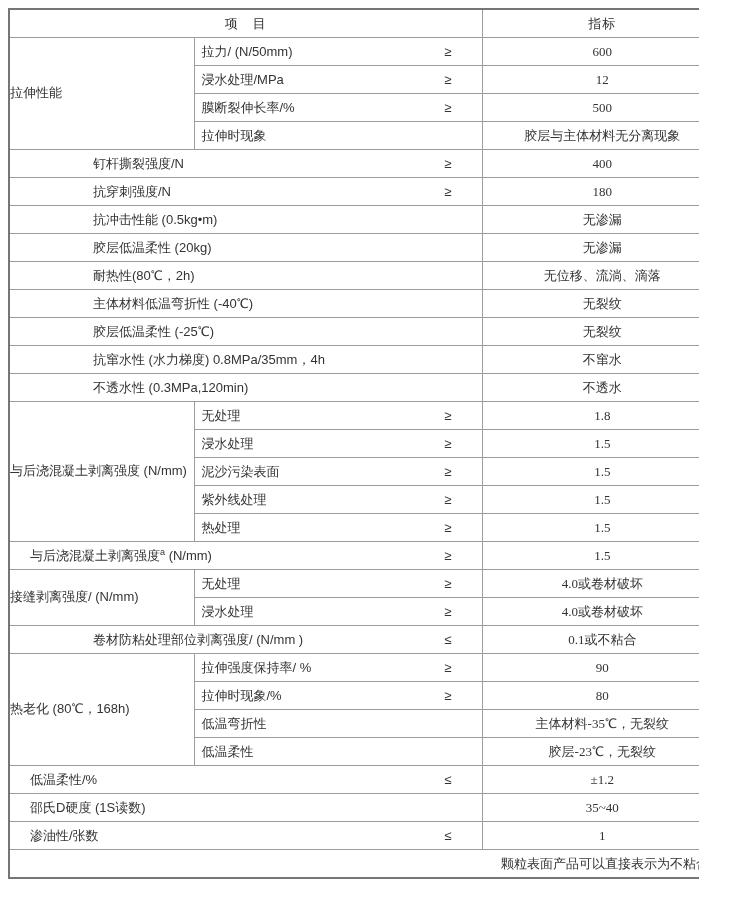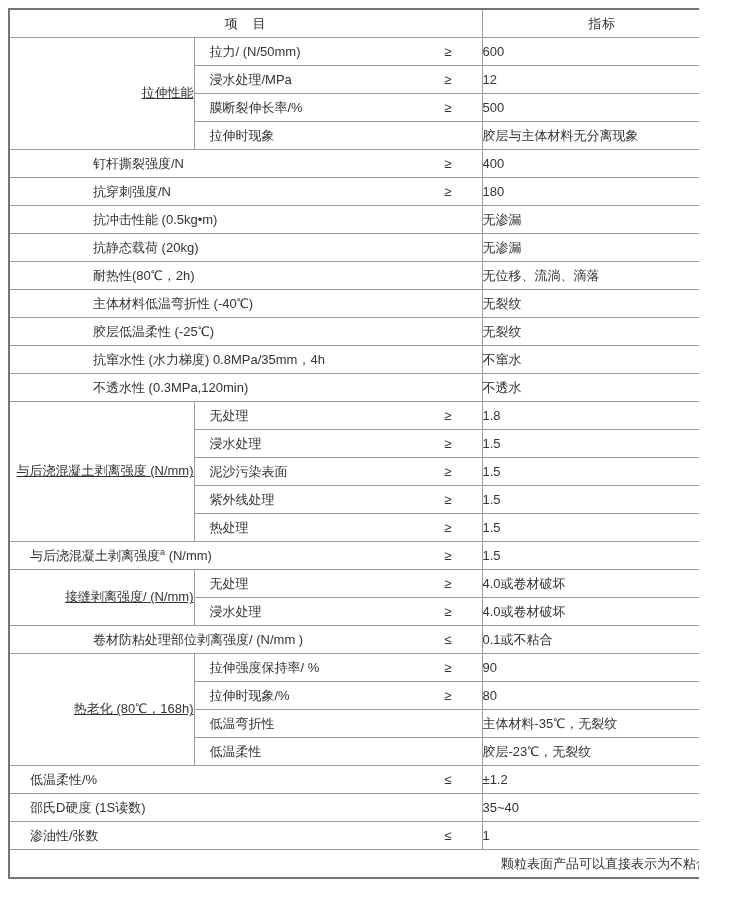--- a/index.html
+++ b/index.html
@@ -36,45 +36,46 @@
     vertical-align: middle;
     overflow: hidden;
   }
   .th-item, .th-spec {
     text-align: center;
     letter-spacing: 1px;
   }
   .cat-cell {
     padding-left: 20px;
     padding-right: 8px;
-    text-align: right;
+    text-align: left;
     line-height: 1.85;
-    text-decoration: underline;
   }
   .item-cell { padding: 0; }
   .item-flex {
     display: flex;
     align-items: center;
     justify-content: space-between;
-    padding-left: 15px;
+    padding-left: 7px;
     padding-right: 30px;
   }
   .item-cell.indent .item-flex { padding-left: 83px; }
   .item-cell.flush  .item-flex { padding-left: 20px; text-align: right; }
   .item-label { white-space: nowrap; }
   .item-label sup {
     font-size: 9px;
     line-height: 0;
   }
   .item-symbol {
     font-size: 13px;
     color: #333333;
     flex: none;
   }
   .value-cell {
+    text-align: center;
+    font-family: Liberation Serif, serif;
   }
   .note-cell {
     padding-left: 20px;
     text-align: right;
   }
 </style>
 </head>
 <body>
 
 <div class="stage">
@@ -148,21 +149,21 @@
           <td class="item-cell indent" colspan="2">
             <div class="item-flex">
               <span class="item-label">抗冲击性能 (0.5kg•m)</span>
             </div>
           </td>
           <td class="value-cell">无渗漏</td>
         </tr>
         <tr>
           <td class="item-cell indent" colspan="2">
             <div class="item-flex">
-              <span class="item-label">抗静态载荷 (20kg)</span>
+              <span class="item-label">胶层低温柔性 (20kg)</span>
             </div>
           </td>
           <td class="value-cell">无渗漏</td>
         </tr>
         <tr>
           <td class="item-cell indent" colspan="2">
             <div class="item-flex">
               <span class="item-label">耐热性(80℃，2h)</span>
             </div>
           </td>

